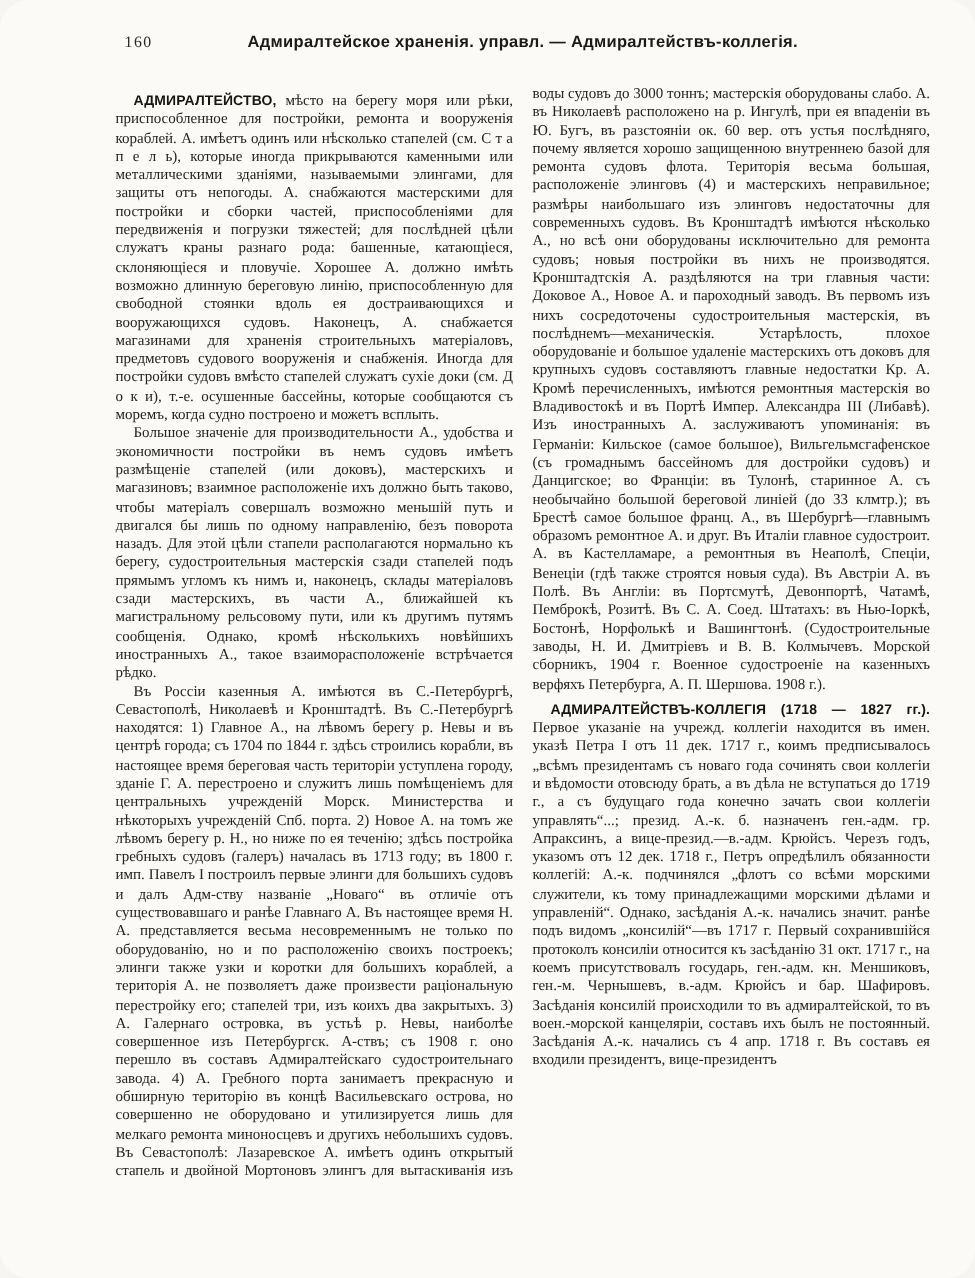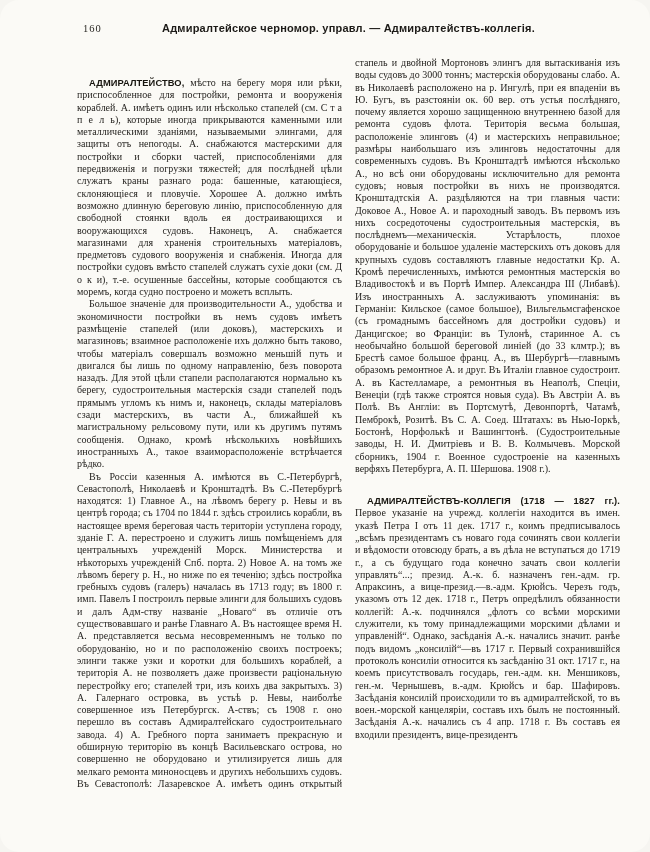--- a/index.html
+++ b/index.html
@@ -34,36 +34,36 @@
     width: 543px; height: 740px;
     column-count: 2; column-gap: 13px; column-fill: auto;
     overflow: hidden;
   }
   p.para {
     margin: 0; padding: 0;
     text-indent: 12px; text-align: justify;
     font-size: 10px; line-height: 12.3px;
     color: #262421;
   }
-  p.para.gap-before { margin-top: 20px; }
+  p.para.gap-before { margin-top: 4px; }
   .b {
     font-family: "Liberation Sans", sans-serif;
     font-weight: 700; font-size: 9.3px; letter-spacing: .1px;
     color: #17150f;
   }
   .i { }
   .n {}
 </style>
 </head>
 <body>
 
 <div class="page">
   <div class="hdr">
     <span class="page-number">160</span>
-    <div class="running-title">Адмиралтейское черномор. управл. — Адмиралтействъ-коллегія.</div>
+    <div class="running-title">Адмиралтейское храненія. управл. — Адмиралтействъ-коллегія.</div>
   </div>
   <div class="columns">
       <p class="para gap-before"><span class="b">АДМИРАЛТЕЙСТВО, </span><span class="n">мѣсто на берегу моря или рѣки, приспособленное для постройки, ремонта и вооруженія кораблей. А. имѣетъ одинъ или нѣсколько </span><span class="i">стапелей</span><span class="n"> (см. С т а п е л ь), которые иногда прикрываются каменными или металлическими зданіями, называемыми </span><span class="i">элингами</span><span class="n">, для защиты отъ непогоды. А. снабжаются мастерскими для постройки и сборки частей, приспособленіями для передвиженія и погрузки тяжестей; для послѣдней цѣли служатъ </span><span class="i">краны</span><span class="n"> разнаго рода: башенные, катающіеся, склоняющіеся и пловучіе. Хорошее А. должно имѣть возможно длинную береговую линію, приспособленную для свободной стоянки вдоль ея достраивающихся и вооружающихся судовъ. Наконецъ, А. снабжается магазинами для храненія строительныхъ матеріаловъ, предметовъ судового вооруженія и снабженія. Иногда для постройки судовъ вмѣсто стапелей служатъ сухіе </span><span class="i">доки</span><span class="n"> (см. Д о к и), т.-е. осушенные бассейны, которые сообщаются съ моремъ, когда судно построено и можетъ всплыть.</span></p>
       <p class="para"><span class="n">Большое значеніе для производительности А., удобства и экономичности постройки въ немъ судовъ имѣетъ размѣщеніе стапелей (или доковъ), мастерскихъ и магазиновъ; взаимное расположеніе ихъ должно быть таково, чтобы матеріалъ совершалъ возможно меньшій путь и двигался бы лишь по одному направленію, безъ поворота назадъ. Для этой цѣли стапели располагаются нормально къ берегу, судостроительныя мастерскія сзади стапелей подъ прямымъ угломъ къ нимъ и, наконецъ, склады матеріаловъ сзади мастерскихъ, въ части А., ближайшей къ магистральному рельсовому пути, или къ другимъ путямъ сообщенія. Однако, кромѣ нѣсколькихъ новѣйшихъ иностранныхъ А., такое взаиморасположеніе встрѣчается рѣдко.</span></p>
       <p class="para"><span class="n">Въ Россіи казенныя А. имѣются въ С.-Петербургѣ, Севастополѣ, Николаевѣ и Кронштадтѣ. Въ </span><span class="i">С.-Петербургѣ</span><span class="n"> находятся: 1) </span><span class="i">Главное А.</span><span class="n">, на лѣвомъ берегу р. Невы и въ центрѣ города; съ 1704 по 1844 г. здѣсь строились корабли, въ настоящее время береговая часть територіи уступлена городу, зданіе Г. А. перестроено и служитъ лишь помѣщеніемъ для центральныхъ учрежденій Морск. Министерства и нѣкоторыхъ учрежденій Спб. порта. 2) </span><span class="i">Новое А.</span><span class="n"> на томъ же лѣвомъ берегу р. Н., но ниже по ея теченію; здѣсь постройка гребныхъ судовъ (галеръ) началась въ 1713 году; въ 1800 г. имп. Павелъ I построилъ первые элинги для большихъ судовъ и далъ Адм-ству названіе „Новаго“ въ отличіе отъ существовавшаго и ранѣе Главнаго А. Въ настоящее время Н. А. представляется весьма несовременнымъ не только по оборудованію, но и по расположенію своихъ построекъ; элинги также узки и коротки для большихъ кораблей, а територія А. не позволяетъ даже произвести раціональную перестройку его; стапелей три, изъ коихъ два закрытыхъ. 3) А. </span><span class="i">Галернаго островка</span><span class="n">, въ устьѣ р. Невы, наиболѣе совершенное изъ Петербургск. А-ствъ; съ 1908 г. оно перешло въ составъ Адмиралтейскаго судостроительнаго завода. 4) А. </span><span class="i">Гребного порта</span><span class="n"> занимаетъ прекрасную и обширную територію въ концѣ Васильевскаго острова, но совершенно не оборудовано и утилизируется лишь для мелкаго ремонта миноносцевъ и другихъ небольшихъ судовъ. </span><span class="i">Въ Севастополѣ: Лазаревское</span><span class="n"> А. имѣетъ одинъ открытый стапель и двойной </span><span class="i">Мортоновъ элингъ</span><span class="n"> для вытаскиванія изъ воды судовъ до 3000 тоннъ; мастерскія оборудованы слабо. А. </span><span class="i">въ Николаевѣ</span><span class="n"> расположено на р. Ингулѣ, при ея впаденіи въ Ю. Бугъ, въ разстояніи ок. 60 вер. отъ устья послѣдняго, почему является хорошо защищенною внутреннею базой для ремонта судовъ флота. Територія весьма большая, расположеніе элинговъ (4) и мастерскихъ неправильное; размѣры наибольшаго изъ элинговъ недостаточны для современныхъ судовъ. </span><span class="i">Въ Кронштадтѣ</span><span class="n"> имѣются нѣсколько А., но всѣ они оборудованы исключительно для ремонта судовъ; новыя постройки въ нихъ не производятся. Кронштадтскія А. раздѣляются на три главныя части: </span><span class="i">Доковое А.</span><span class="n">, </span><span class="i">Новое А.</span><span class="n"> и </span><span class="i">пароходный заводъ</span><span class="n">. Въ первомъ изъ нихъ сосредоточены судостроительныя мастерскія, въ послѣднемъ—механическія. Устарѣлость, плохое оборудованіе и большое удаленіе мастерскихъ отъ доковъ для крупныхъ судовъ составляютъ главные недостатки Кр. А. Кромѣ перечисленныхъ, имѣются ремонтныя мастерскія во Владивостокѣ и въ Портѣ Импер. Александра III (Либавѣ). Изъ иностранныхъ А. заслуживаютъ упоминанія: въ Германіи: </span><span class="i">Кильское</span><span class="n"> (самое большое), </span><span class="i">Вильгельмсгафенское</span><span class="n"> (съ громаднымъ бассейномъ для достройки судовъ) и </span><span class="i">Данцигское</span><span class="n">; во </span><span class="i">Франціи:</span><span class="n"> въ </span><span class="i">Тулонѣ</span><span class="n">, старинное А. съ необычайно большой береговой линіей (до 33 клмтр.); въ </span><span class="i">Брестѣ</span><span class="n"> самое большое франц. А., въ </span><span class="i">Шербургѣ</span><span class="n">—главнымъ образомъ ремонтное А. и друг. Въ </span><span class="i">Италіи</span><span class="n"> главное судостроит. А. въ </span><span class="i">Кастелламаре</span><span class="n">, а ремонтныя въ </span><span class="i">Неаполѣ, Спеціи, Венеціи</span><span class="n"> (гдѣ также строятся новыя суда). Въ </span><span class="i">Австріи</span><span class="n"> А. въ </span><span class="i">Полѣ</span><span class="n">. Въ </span><span class="i">Англіи:</span><span class="n"> въ Портсмутѣ, Девонпортѣ, Чатамѣ, Пемброкѣ, Розитѣ. Въ </span><span class="i">С. А. Соед. Штатахъ:</span><span class="n"> въ Нью-Іоркѣ, Бостонѣ, Норфолькѣ и Вашингтонѣ. (Судостроительные заводы, </span><span class="i">Н. И. Дмитріевъ</span><span class="n"> и </span><span class="i">В. В. Колмычевъ</span><span class="n">. Морской сборникъ, 1904 г. Военное судостроеніе на казенныхъ верфяхъ Петербурга, </span><span class="i">А. П. Шершова</span><span class="n">. 1908 г.).</span></p>
       <p class="para gap-before"><span class="b">АДМИРАЛТЕЙСТВЪ-КОЛЛЕГІЯ (1718 — 1827 гг.). </span><span class="n">Первое указаніе на учрежд. коллегіи находится въ имен. указѣ Петра I отъ 11 дек. 1717 г., коимъ предписывалось „всѣмъ президентамъ съ новаго года сочинять свои коллегіи и вѣдомости отовсюду брать, а въ дѣла не вступаться до 1719 г., а съ будущаго года конечно зачать свои коллегіи управлять“...; презид. А.-к. б. назначенъ ген.-адм. гр. Апраксинъ, а вице-презид.—в.-адм. Крюйсъ. Черезъ годъ, указомъ отъ 12 дек. 1718 г., Петръ опредѣлилъ обязанности коллегій: А.-к. подчинялся „флотъ со всѣми морскими служители, къ тому принадлежащими морскими дѣлами и управленій“. Однако, засѣданія А.-к. начались значит. ранѣе подъ видомъ „консилій“—въ 1717 г. Первый сохранившійся протоколъ консиліи относится къ засѣданію 31 окт. 1717 г., на коемъ присутствовалъ государь, ген.-адм. кн. Меншиковъ, ген.-м. Чернышевъ, в.-адм. Крюйсъ и бар. Шафировъ. Засѣданія консилій происходили то въ адмиралтейской, то въ воен.-морской канцеляріи, составъ ихъ былъ не постоянный. Засѣданія А.-к. начались съ 4 апр. 1718 г. Въ составъ ея входили президентъ, вице-президентъ</span></p>
     </div>
 </div>
 
 </body></html>

